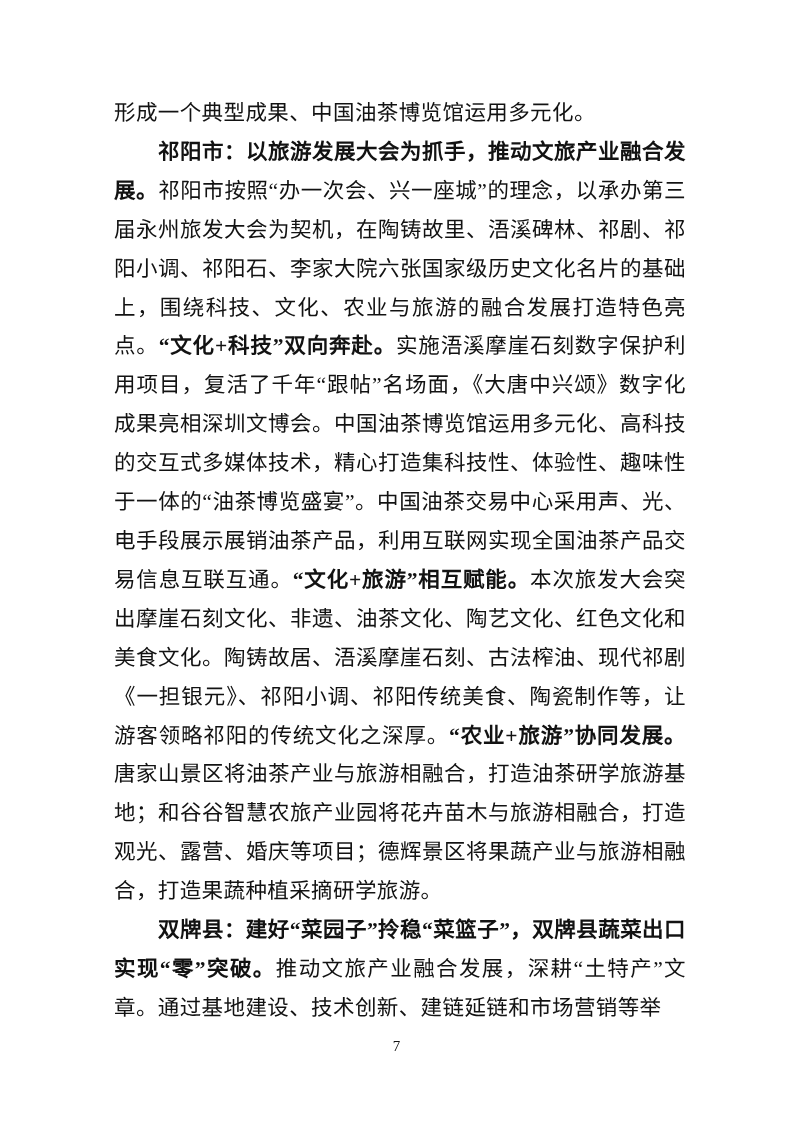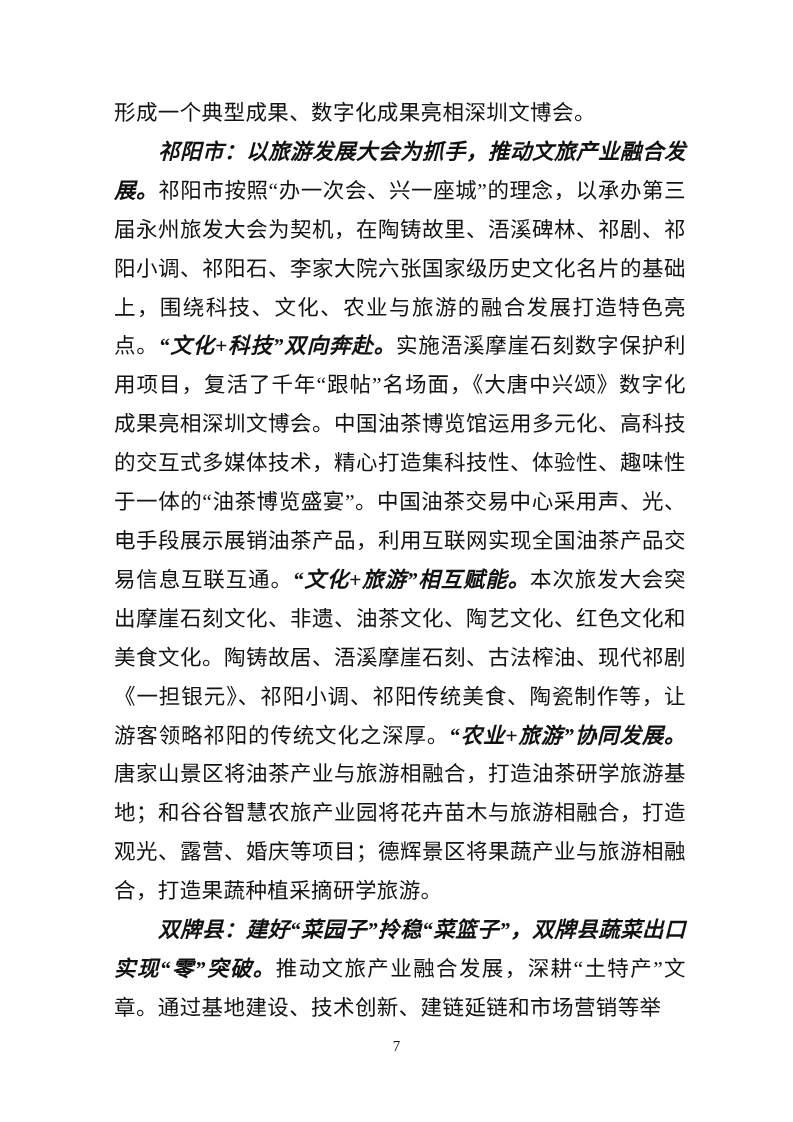--- a/index.html
+++ b/index.html
@@ -33,42 +33,41 @@
     text-align: justify;
   }
   .para.indent {
     text-indent: 44px;
   }
   .seg-regular {
     font-weight: 400;
   }
   .seg-bold {
     font-weight: 700;
-    font-style: italic;
   }
   .page-number {
     position: absolute;
     top: 1036px;
     left: 0;
     width: 100%;
     text-align: center;
     font-size: 15px;
     line-height: 20px;
     color: #121212;
     font-family: "Liberation Serif", "DejaVu Serif", serif;
   }
 </style>
 </head>
 <body>
 
 <div class="doc-page">
   <div class="doc-body">
 
     <p class="para">
-      <span class="seg-regular">形成一个典型成果、数字化成果亮相深圳文博会。</span>
+      <span class="seg-regular">形成一个典型成果、中国油茶博览馆运用多元化。</span>
     </p>
 
     <p class="para indent">
       <span class="seg-bold">祁阳市：</span><span class="seg-bold">以旅游发展大会为抓手，推动文旅产业融合发展。</span><span class="seg-regular">祁阳市按照“办一次会、兴一座城”的理念，以承办第三届永州旅发大会为契机，在陶铸故里、浯溪碑林、祁剧、祁阳小调、祁阳石、李家大院六张国家级历史文化名片的基础上，围绕科技、文化、农业与旅游的融合发展打造特色亮点。</span><span class="seg-bold">“文化+科技”双向奔赴。</span><span class="seg-regular">实施浯溪摩崖石刻数字保护利用项目，复活了千年“跟帖”名场面，《大唐中兴颂》数字化成果亮相深圳文博会。中国油茶博览馆运用多元化、高科技的交互式多媒体技术，精心打造集科技性、体验性、趣味性于一体的“油茶博览盛宴”。中国油茶交易中心采用声、光、电手段展示展销油茶产品，利用互联网实现全国油茶产品交易信息互联互通。</span><span class="seg-bold">“文化+旅游”相互赋能。</span><span class="seg-regular">本次旅发大会突出摩崖石刻文化、非遗、油茶文化、陶艺文化、红色文化和美食文化。陶铸故居、浯溪摩崖石刻、古法榨油、现代祁剧《一担银元》、祁阳小调、祁阳传统美食、陶瓷制作等，让游客领略祁阳的传统文化之深厚。</span><span class="seg-bold">“农业+旅游”协同发展。</span><span class="seg-regular">唐家山景区将油茶产业与旅游相融合，打造油茶研学旅游基地；和谷谷智慧农旅产业园将花卉苗木与旅游相融合，打造观光、露营、婚庆等项目；德辉景区将果蔬产业与旅游相融合，打造果蔬种植采摘研学旅游。</span>
     </p>
 
     <p class="para indent">
       <span class="seg-bold">双牌县：</span><span class="seg-bold">建好“菜园子”拎稳“菜篮子”，双牌县蔬菜出口实现“零”突破。</span><span class="seg-regular">推动文旅产业融合发展，深耕“土特产”文章。通过基地建设、技术创新、建链延链和市场营销等举</span>
     </p>
 

